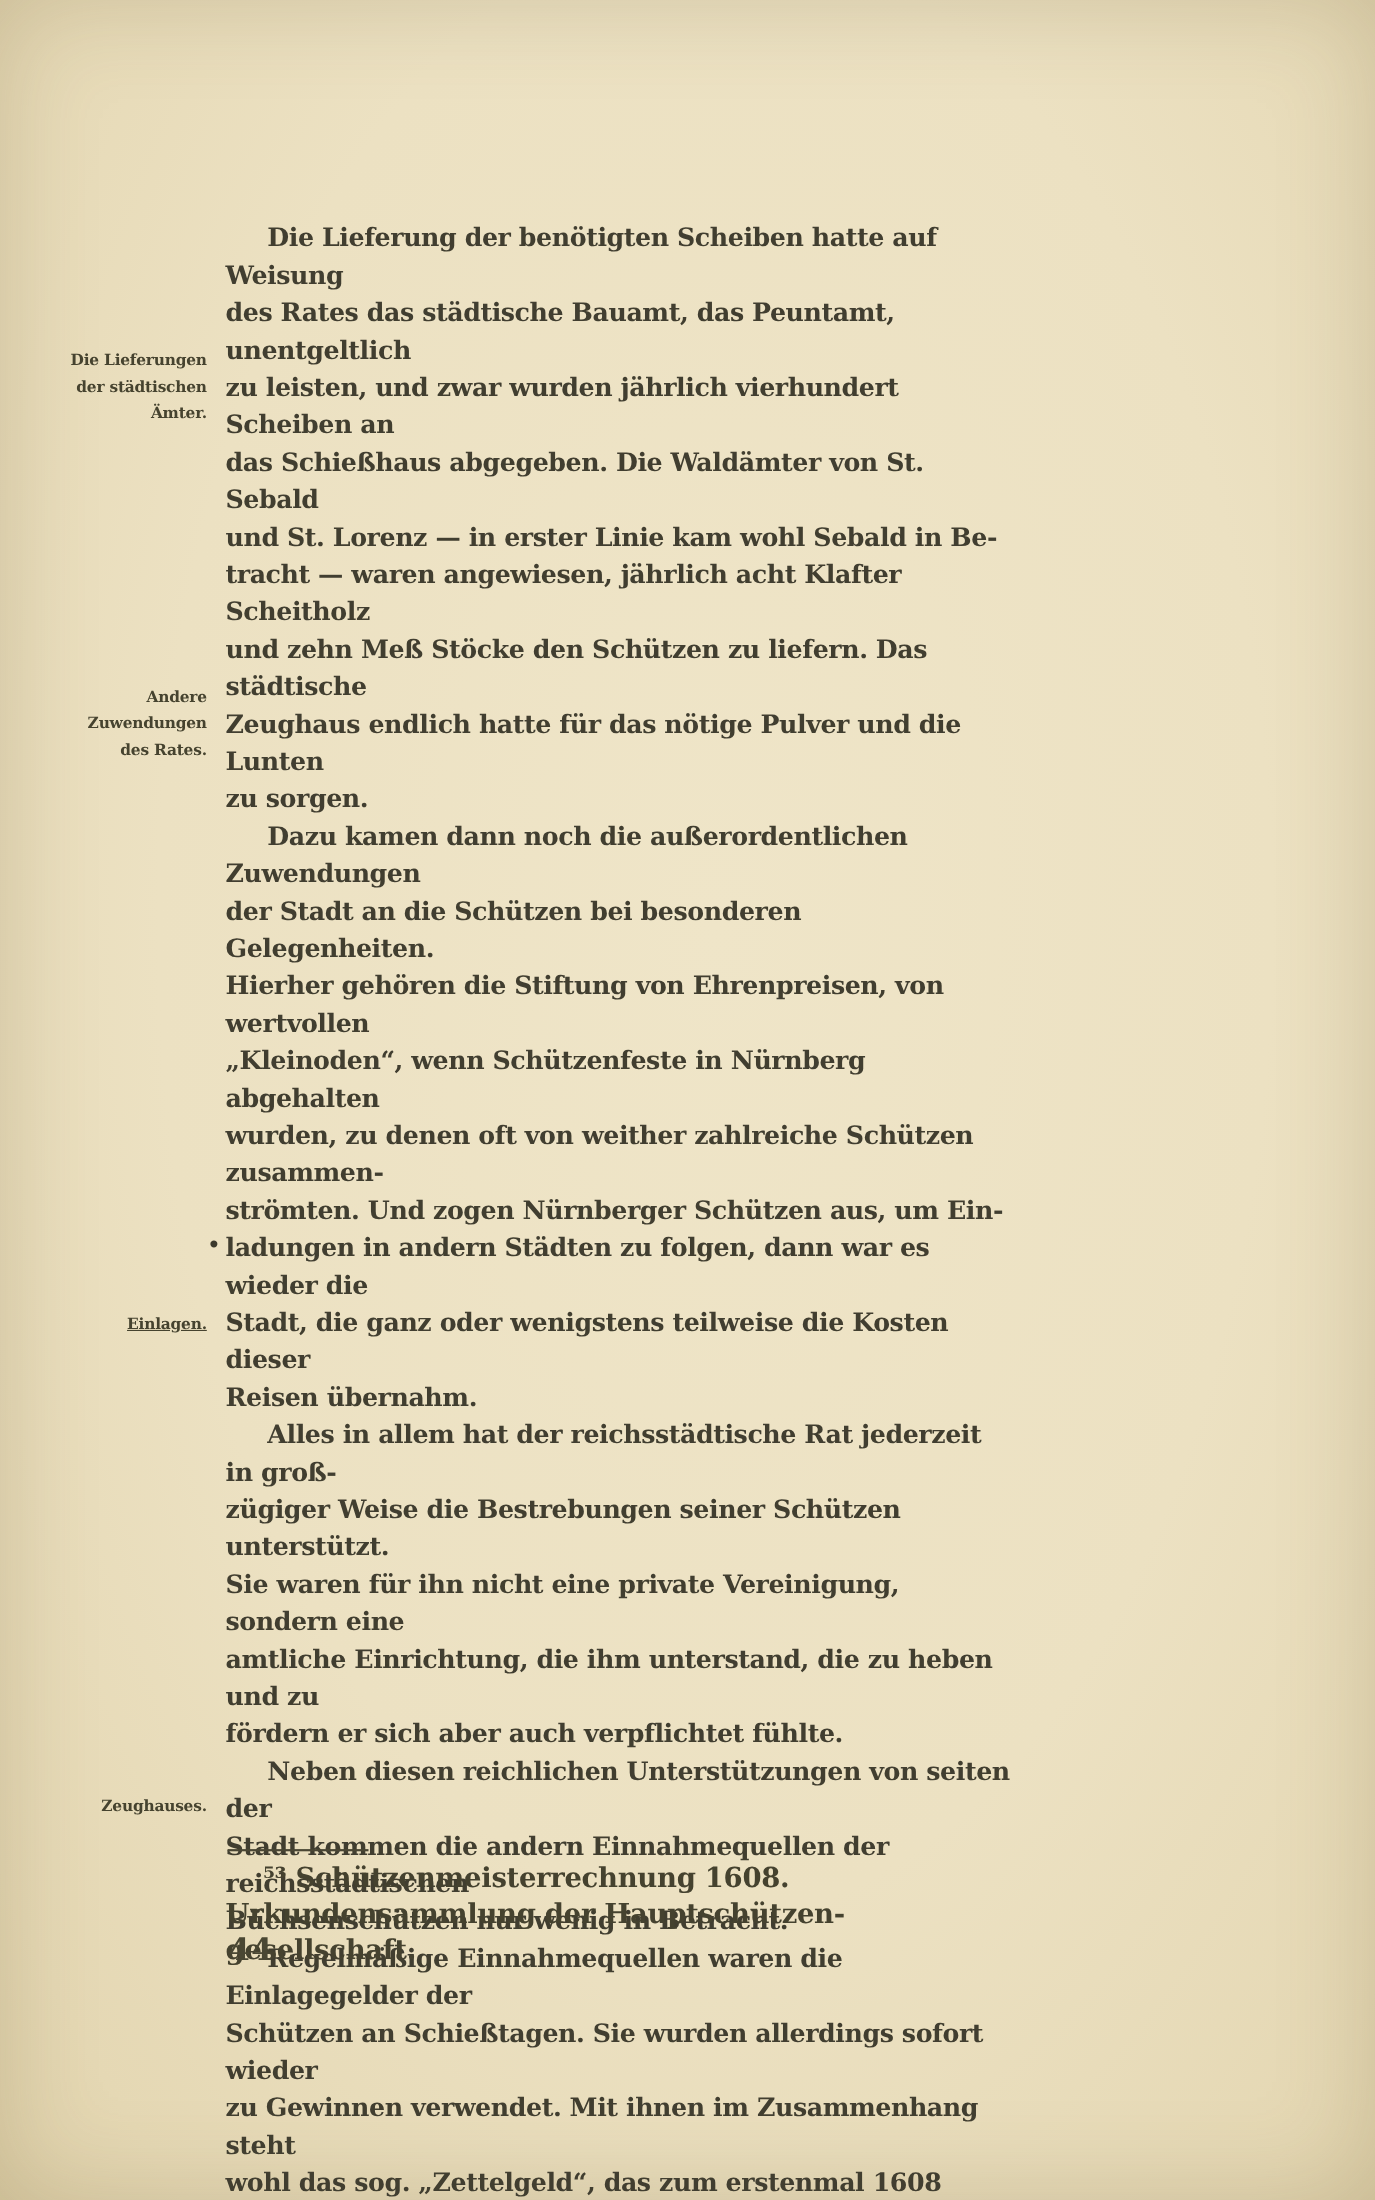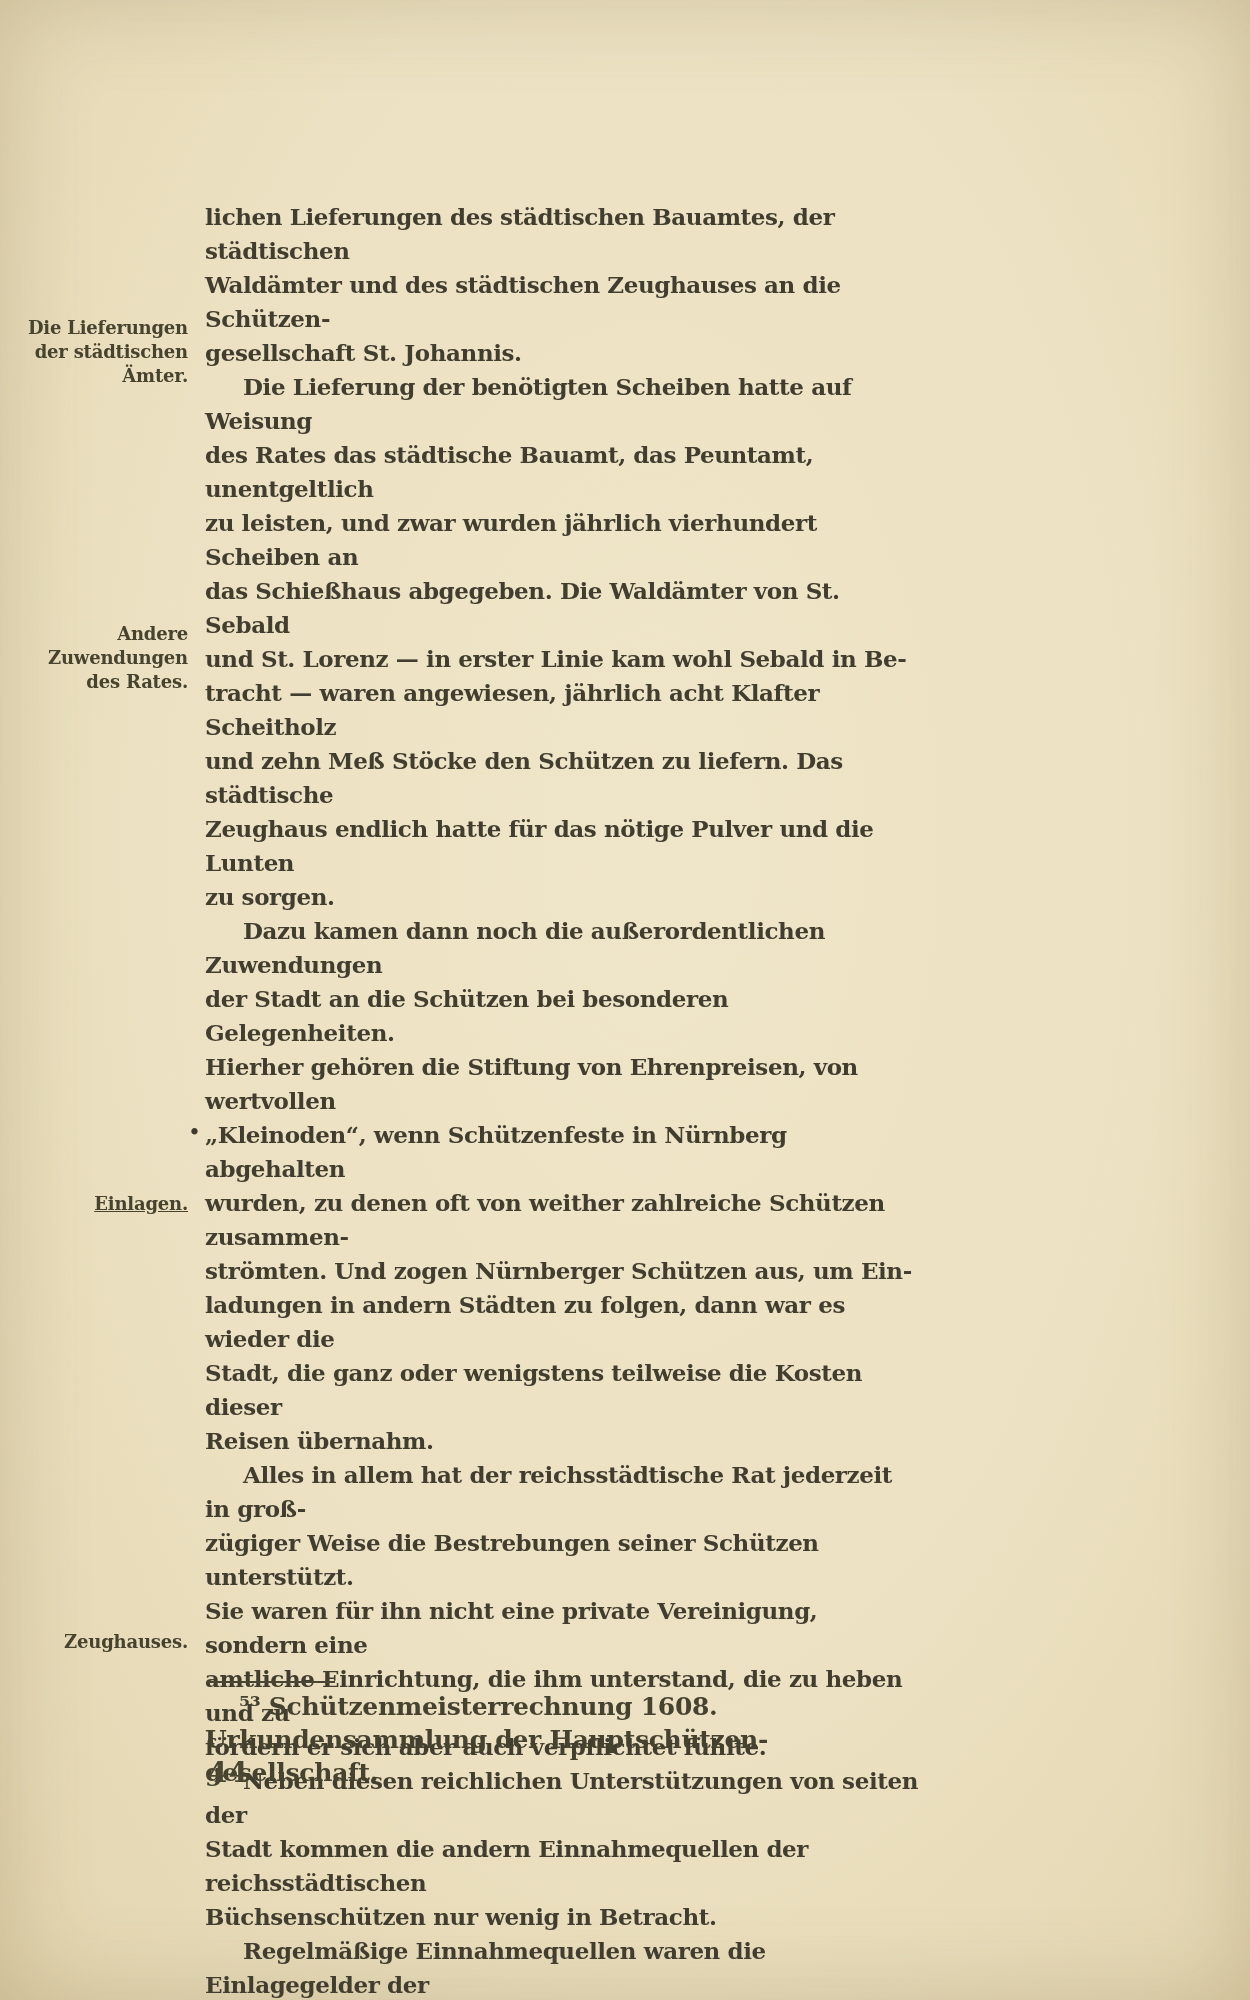--- a/index.html
+++ b/index.html
@@ -28,21 +28,21 @@
   .para{
     white-space:pre-line;
     text-indent:38px;
   }
   .para.no-indent{text-indent:0;}
   .margin-note{
     position:absolute;
     width:170px;
     right:1062px;
     text-align:right;
-    font-size:18px;
+    font-size:14px;
     font-weight:bold;
     line-height:24px;
     letter-spacing:-0.2px;
     white-space:pre-line;
     color:#46432f;
   }
   .margin-bullet{
     position:absolute;
     left:188px;top:1120px;
     font-size:22px;
@@ -87,23 +87,20 @@
 Zuwendungen
 des Rates.</div>
 
   <div class="margin-note" style="top:1192px;text-decoration:underline;">Einlagen.</div>
 
   <div class="margin-note" style="top:1630px;">Zeughauses.</div>
 
   <span class="margin-bullet">•</span>
 
   <div class="body-text">
-    <div class="para no-indent">lichen Lieferungen des städtischen Bauamtes, der städtischen
-Waldämter und des städtischen Zeughauses an die Schützen-
-gesellschaft St. Johannis.</div>
     <div class="para">Die Lieferung der benötigten Scheiben hatte auf Weisung
 des Rates das städtische Bauamt, das Peuntamt, unentgeltlich
 zu leisten, und zwar wurden jährlich vierhundert Scheiben an
 das Schießhaus abgegeben.  Die Waldämter von St. Sebald
 und St. Lorenz — in erster Linie kam wohl Sebald in Be-
 tracht — waren angewiesen, jährlich acht Klafter Scheitholz
 und zehn Meß Stöcke den Schützen zu liefern.  Das städtische
 Zeughaus endlich hatte für das nötige Pulver und die Lunten
 zu sorgen.</div>
     <div class="para">Dazu kamen dann noch die außerordentlichen Zuwendungen

